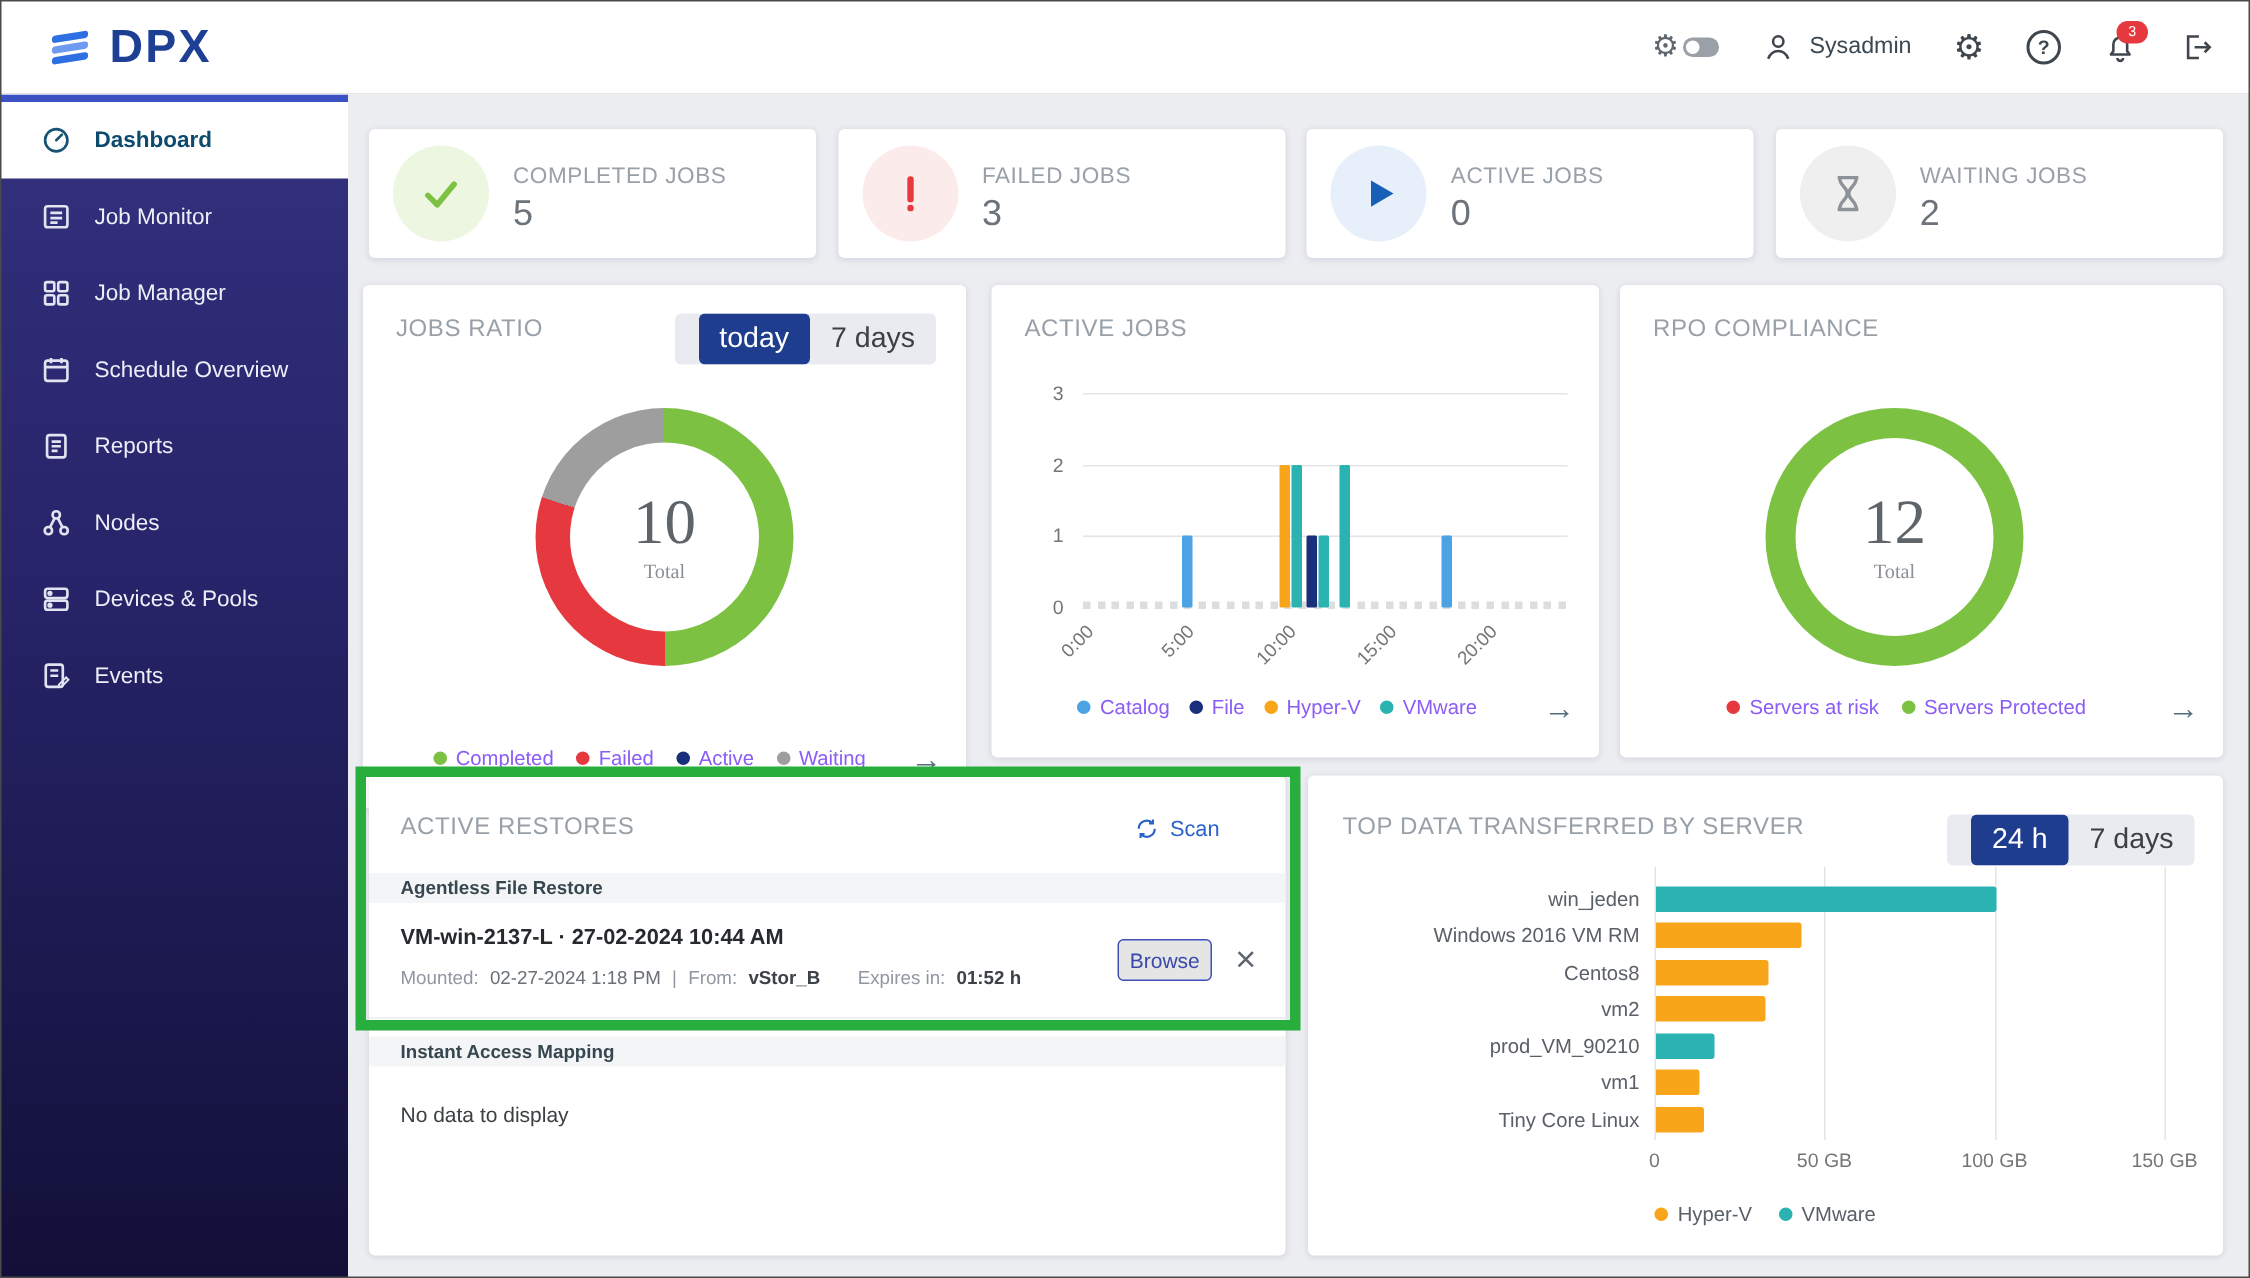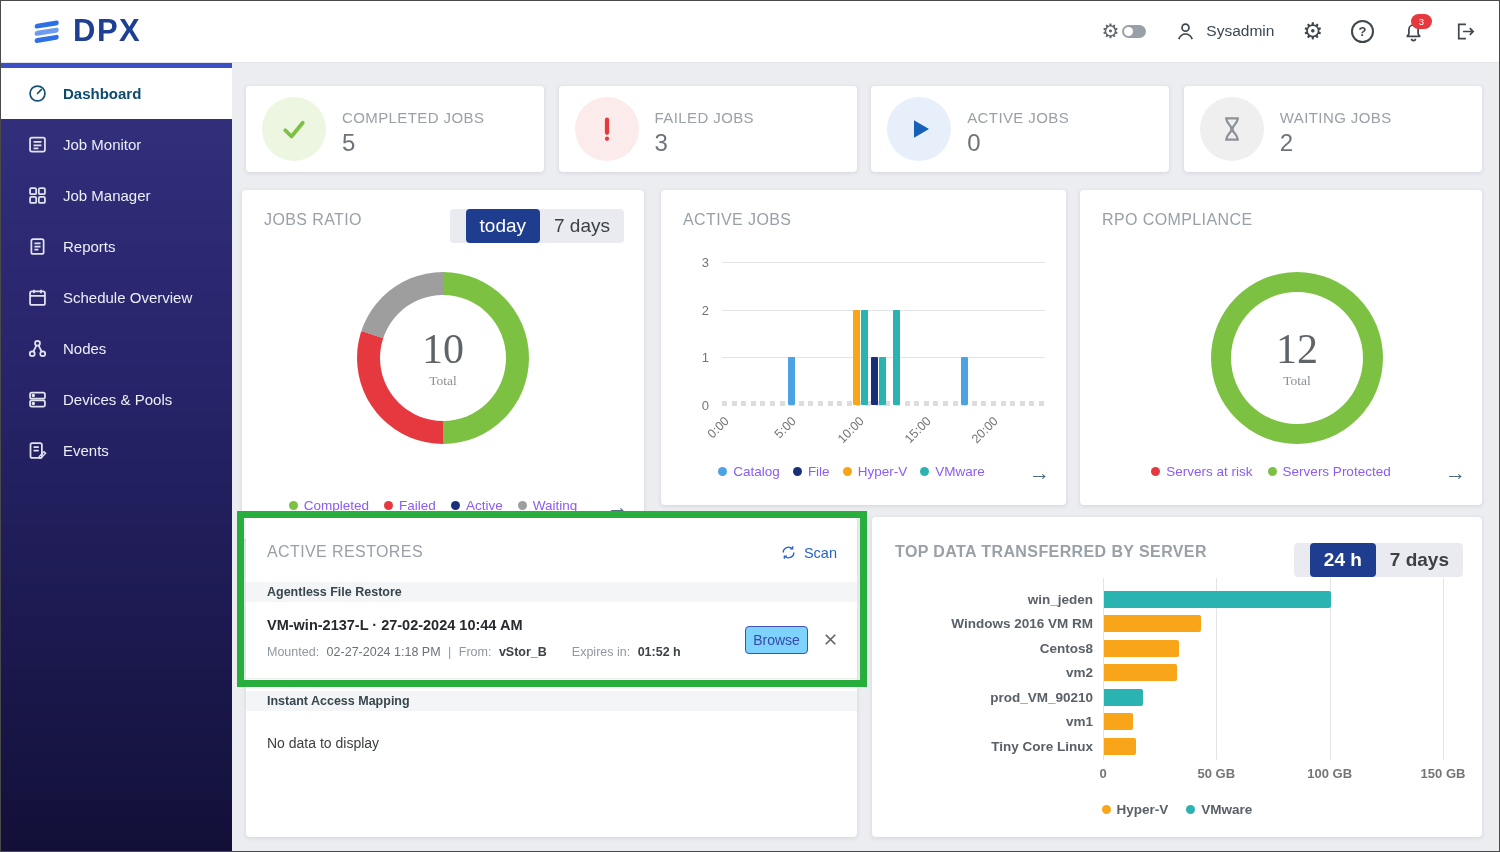--- a/index.html
+++ b/index.html
@@ -82,26 +82,26 @@
 
   
   .section-bar{position:absolute;left:0;right:0;height:20px;background:#f4f5f6;display:flex;align-items:center;
                padding-left:21px;font-size:12.5px;font-weight:bold;color:#37474f;}
   .restore-title{position:absolute;left:21px;top:100px;font-size:14.5px;font-weight:bold;color:#26292e;}
   .restore-meta{position:absolute;left:21px;top:128px;font-size:12.5px;color:#9097a0;}
   .restore-meta span{margin-right:4px;}
   .m-val{color:#6b7178;}
   .m-strong{color:#3c4248;font-weight:bold;}
   .m-gap{display:inline-block;width:10px;}
-  .browse-btn{position:absolute;left:499px;top:109px;width:63px;height:28px;background:#7dd3fc;
+  .browse-btn{position:absolute;left:499px;top:109px;width:63px;height:28px;background:#e5e5e5;
               border:1px solid #3f51b5;border-radius:4px;color:#3949ab;font-size:14px;
               display:flex;align-items:center;justify-content:center;cursor:pointer;}
   .close-x{position:absolute;left:575px;top:113px;width:19px;height:19px;color:#5f666d;cursor:pointer;}
   .close-x svg{width:19px;height:19px;}
-  .scan-btn{position:absolute;right:20px;top:27px;display:flex;align-items:center;gap:7px;color:#2a62c9;
+  .scan-btn{position:absolute;right:44px;top:27px;display:flex;align-items:center;gap:7px;color:#2a62c9;
             font-size:14.5px;cursor:pointer;}
   .scan-btn svg{width:17px;height:17px;}
   .divider{position:absolute;left:0;right:0;top:161px;height:1px;background:#ececec;}
   .empty-text{position:absolute;left:21px;top:218px;font-size:14px;color:#3c4043;}
 
   
   .td-card{overflow:hidden;}
   .td-grid{position:absolute;left:231px;top:61px;width:340px;height:182px;}
   .td-gridline{position:absolute;top:0;bottom:0;width:1px;background:#e2e4e7;}
   .td-rows{position:absolute;left:0;top:70px;right:39px;z-index:2;}
@@ -205,34 +205,34 @@
               <rect x="13.5" y="3.5" width="7" height="7" rx="1.5"></rect>
               <rect x="3.5" y="13.5" width="7" height="7" rx="1.5"></rect>
               <rect x="13.5" y="13.5" width="7" height="7" rx="1.5"></rect>
             </svg>
           </span>
           <span class="side-label">Job Manager</span>
         </div>
         <div class="side-item">
           <span class="side-icon">
             <svg viewBox="0 0 24 24" fill="none" stroke="currentColor" stroke-width="2">
+              <rect x="3.5" y="5" width="17" height="15.5" rx="2"></rect>
+              <path d="M3.5 10h17M8 3v4M16 3v4"></path>
+            </svg>
+          </span>
+          <span class="side-label">Schedule Overview</span>
+        </div>
+        <div class="side-item">
+          <span class="side-icon">
+            <svg viewBox="0 0 24 24" fill="none" stroke="currentColor" stroke-width="2">
               <rect x="5" y="3.5" width="14" height="17" rx="2"></rect>
               <path d="M8.5 8.5h7M8.5 12h7M8.5 15.5h4.5"></path>
             </svg>
           </span>
           <span class="side-label">Reports</span>
-        </div>
-        <div class="side-item">
-          <span class="side-icon">
-            <svg viewBox="0 0 24 24" fill="none" stroke="currentColor" stroke-width="2">
-              <rect x="3.5" y="5" width="17" height="15.5" rx="2"></rect>
-              <path d="M3.5 10h17M8 3v4M16 3v4"></path>
-            </svg>
-          </span>
-          <span class="side-label">Schedule Overview</span>
         </div>
         <div class="side-item">
           <span class="side-icon">
             <svg viewBox="0 0 24 24" fill="none" stroke="currentColor" stroke-width="2">
               <circle cx="12" cy="6" r="2.8"></circle>
               <circle cx="6" cy="18" r="2.8"></circle>
               <circle cx="18" cy="18" r="2.8"></circle>
               <path d="M10.8 8.5L7.2 15.5M13.2 8.5l3.6 7"></path>
             </svg>
           </span>
@@ -408,21 +408,21 @@
         <span class="lg-item">
           <span class="lg-dot" style="background: rgb(43, 179, 177);"></span>
           <span class="lg-text">VMware</span>
         </span>
       </div>
     <span class="card-arrow">→</span>
   </section>
 
   <section class="card" style="left:1080px;top:190px;width:402px;height:315px;">
     <div class="card-title">RPO COMPLIANCE</div>
-    <div class="donut" id="rpo-donut" style="left: 131px; top: 82px; background: conic-gradient(rgb(124, 193, 66) 0deg, rgb(124, 193, 66) 360deg);">
+    <div class="donut" id="rpo-donut" style="left: 97px; top: 82px; background: conic-gradient(rgb(124, 193, 66) 0deg, rgb(124, 193, 66) 360deg);">
       <div class="donut-hole rpo-hole">
         <div class="donut-value">12</div>
         <div class="donut-sub">Total</div>
       </div>
     </div>
     <div class="legend" id="rpo-legend">
         <span class="lg-item">
           <span class="lg-dot" style="background: rgb(229, 57, 63);"></span>
           <span class="lg-text">Servers at risk</span>
         </span>
@@ -463,21 +463,21 @@
     <span class="close-x"><svg viewBox="0 0 24 24" fill="none" stroke="currentColor" stroke-width="2.2">
           <path d="M6 6l12 12M18 6L6 18"></path>
         </svg></span>
     <div class="divider"></div>
     <div class="section-bar" style="top:174px;">
       <span>Instant Access Mapping</span>
     </div>
     <div class="empty-text">No data to display</div>
   </section>
 
-  <section class="card td-card" style="left:872px;top:517px;width:610px;height:320px;font-weight:bold;">
+  <section class="card td-card" style="left:872px;top:517px;width:610px;height:320px;">
     <div class="card-title" style="left:23px;top:26px;">TOP DATA TRANSFERRED BY SERVER</div>
     <div class="pill-toggle" style="top:26px;right:19px;">
       <span class="pill-opt active">24 h</span>
       <span class="pill-opt">7 days</span>
     </div>
     <div class="td-grid" id="td-grid">
         <div class="td-gridline" style="left: 0%;"></div>
         <div class="td-gridline" style="left: 33.3333%;"></div>
         <div class="td-gridline" style="left: 66.6667%;"></div>
         <div class="td-gridline" style="left: 100%;"></div>

